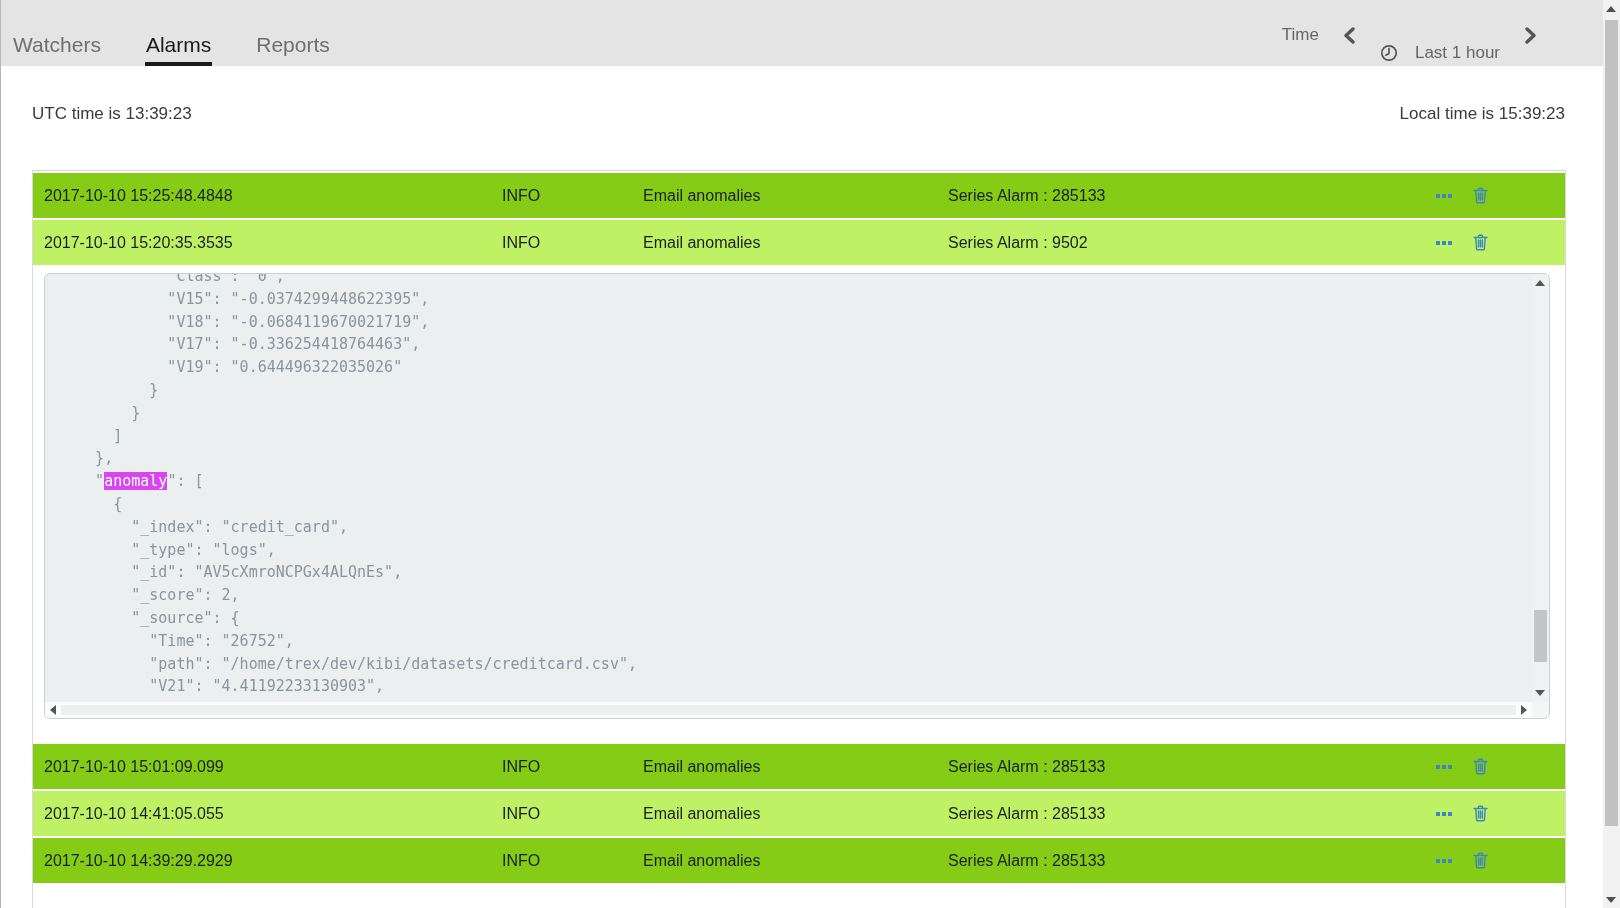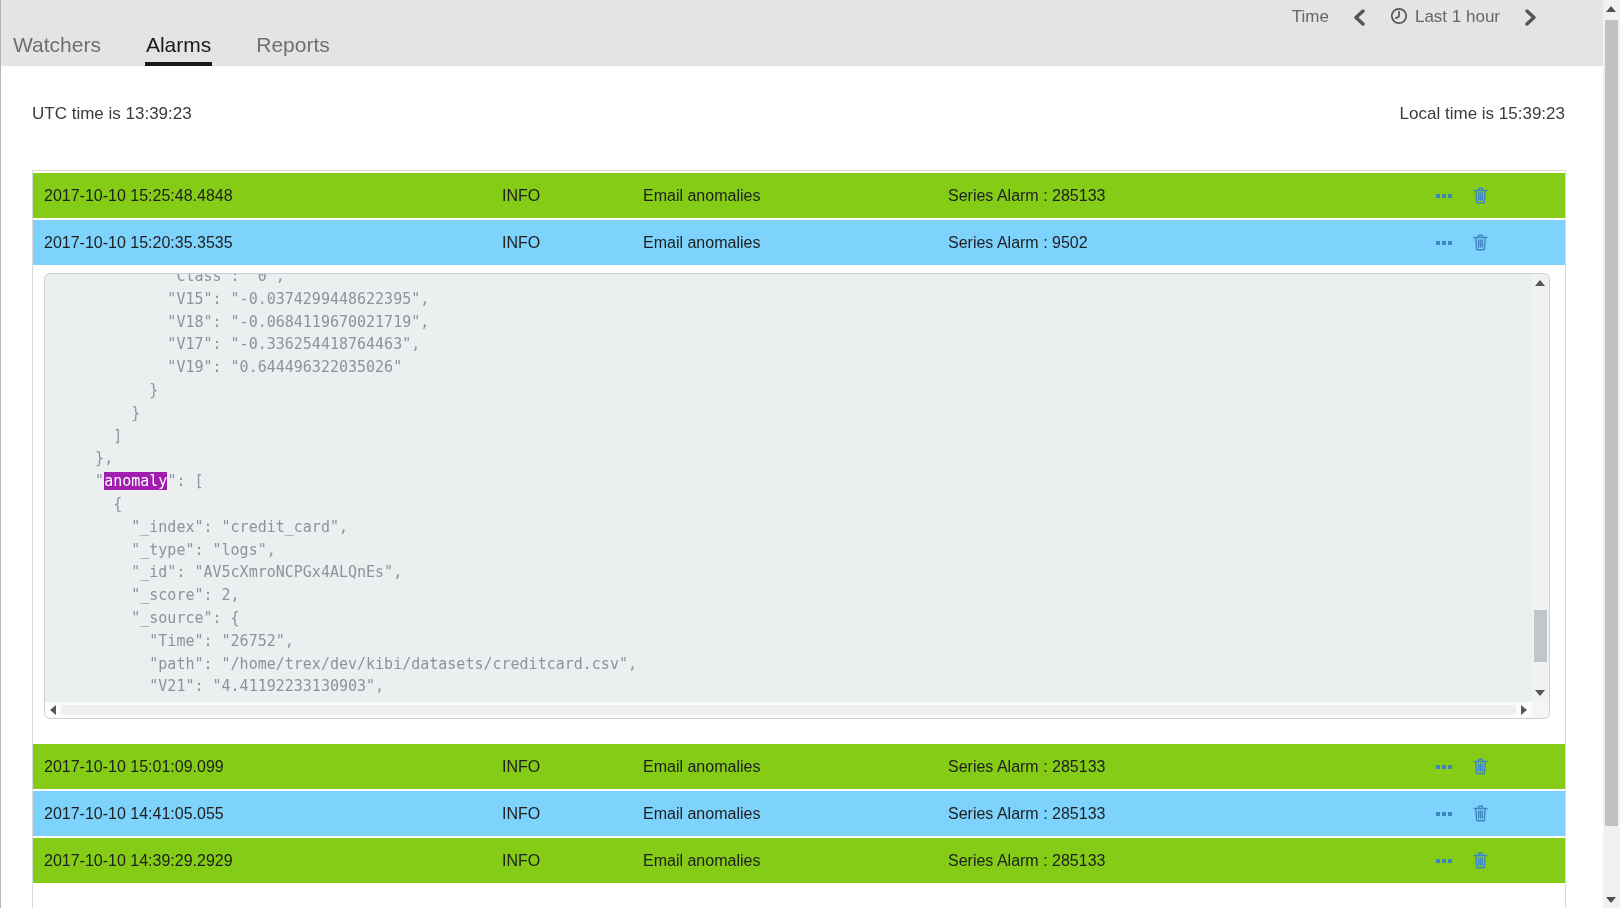--- a/index.html
+++ b/index.html
@@ -11,50 +11,50 @@
   }
 
   
   .tabbar { position:absolute; top:0; left:0; right:17px; height:66px; background:#e4e4e4; }
   .tabs { position:absolute; bottom:0; left:11px; display:flex; gap:43px; }
   .tab { font-size:21px; color:#6f6f6f; padding:0 1px 9px 1px; cursor:pointer; }
   .tab.active { color:#1a1a1a; padding-bottom:5px; border-bottom:4px solid #1a1a1a; }
   .utility { position:absolute; top:7px; right:66px; display:flex; align-items:center; gap:24px;
              font-size:17px; color:#666; }
   .utility .link { cursor:pointer; }
-  .timepicker { display:flex; gap:7px; cursor:pointer; }
+  .timepicker { display:flex; align-items:center; gap:17px; cursor:pointer;margin-top:36px; }
   .chev { display:flex; align-items:center; cursor:pointer; }
 
   
   .content { position:absolute; top:66px; left:0; right:17px; bottom:-200px; background:#fff; }
   .times { position:absolute; top:38px; left:31px; right:38px; display:flex;
            justify-content:space-between; font-size:17px; color:#3b3b3b;gap:40px; }
 
   .alarm-table { position:absolute; top:104px; left:31px; width:1534px; height:1100px;
                  border:1px solid #d9d9d9; border-bottom:none; background:#fff; }
   .tgrid { display:grid; grid-template-columns:458px 141px 305px 1fr 150px; align-items:center;
            padding-left:11px; }
   .thead { height:40px; border-bottom:1px solid #dcdcdc; font-size:15px; font-weight:bold; color:#1c1c1c; }
   .trow { height:45px; margin-top:2px; font-size:16px; color:#1e1e1e; cursor:pointer; }
   .trow.yellow { background:#84cc16; }
-  .trow.amber  { background:#7dd3fc; }
+  .trow.amber  { background:#bef264; }
   .rowicons { display:flex; align-items:center; justify-content:flex-end; gap:21px; padding-right:77px; }
   .dots { display:flex; gap:2px; cursor:pointer; }
   .dots i { display:block; width:4px; height:4px; background:#3e86c0; }
   .trash { cursor:pointer; display:flex; }
 
   
   .detail { background:#fff; padding:8px 15px 23px 11px; }
   .codeblock { position:relative; height:446px; background:#eceff0; border:1px solid #c9d0d5;
                border-radius:6px; overflow:hidden; }
   .code-clip { position:absolute; top:0; left:0; right:17px; bottom:16px; overflow:hidden; }
   .code-clip pre { margin-top:-9px; padding-left:14px;
                    font-family:"DejaVu Sans Mono", monospace; font-size:15px; line-height:22.8px;
                    color:#8a949c; white-space:pre; }
-  .sel { background:#a21caf; color:#ffffff; }
+  .sel { background:#d946ef; color:#ffffff; }
 
   .vscroll { position:absolute; top:0; right:0; bottom:16px; width:17px; background:#f0f1f2; }
   .vscroll .thumb { position:absolute; top:336px; left:2px; right:2px; height:52px; background:#c2c6c9; }
   .hscroll { position:absolute; left:0; right:17px; bottom:0; height:16px; background:#fbfcfc; }
   .hscroll .thumb { position:absolute; left:16px; right:16px; top:3px; bottom:3px; background:#efefef; }
   .sb-corner { position:absolute; right:0; bottom:0; width:17px; height:16px; background:#f4f5f5; }
 
   
   .arr { position:absolute; width:0; height:0; }
   .arr.up    { border-left:5px solid transparent; border-right:5px solid transparent; border-bottom:6px solid #555; }

